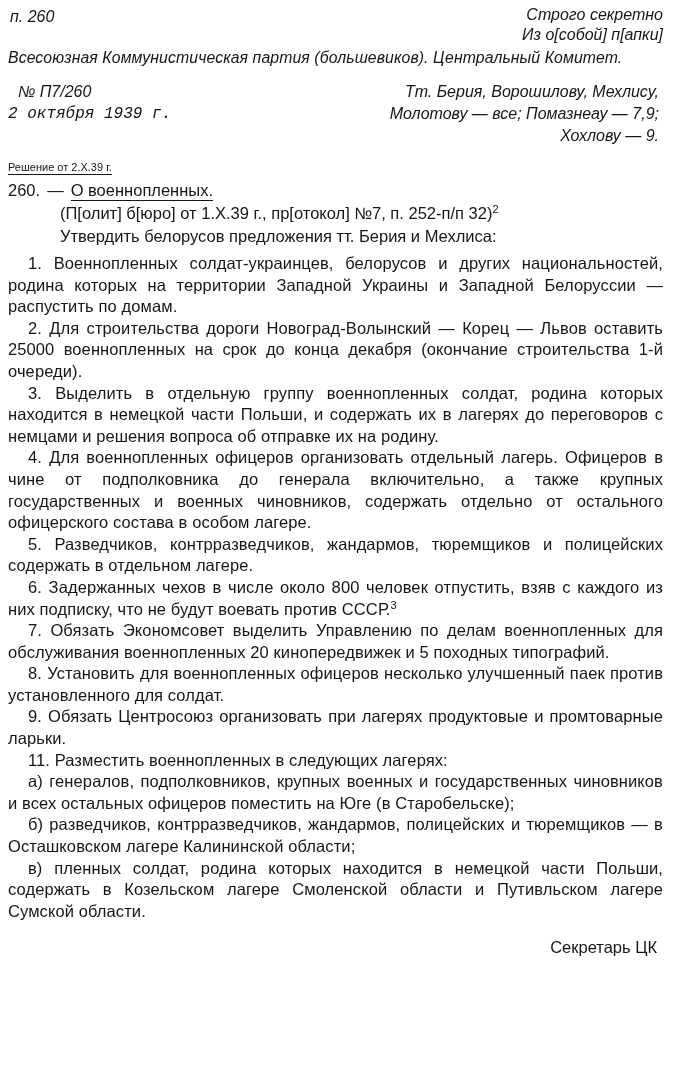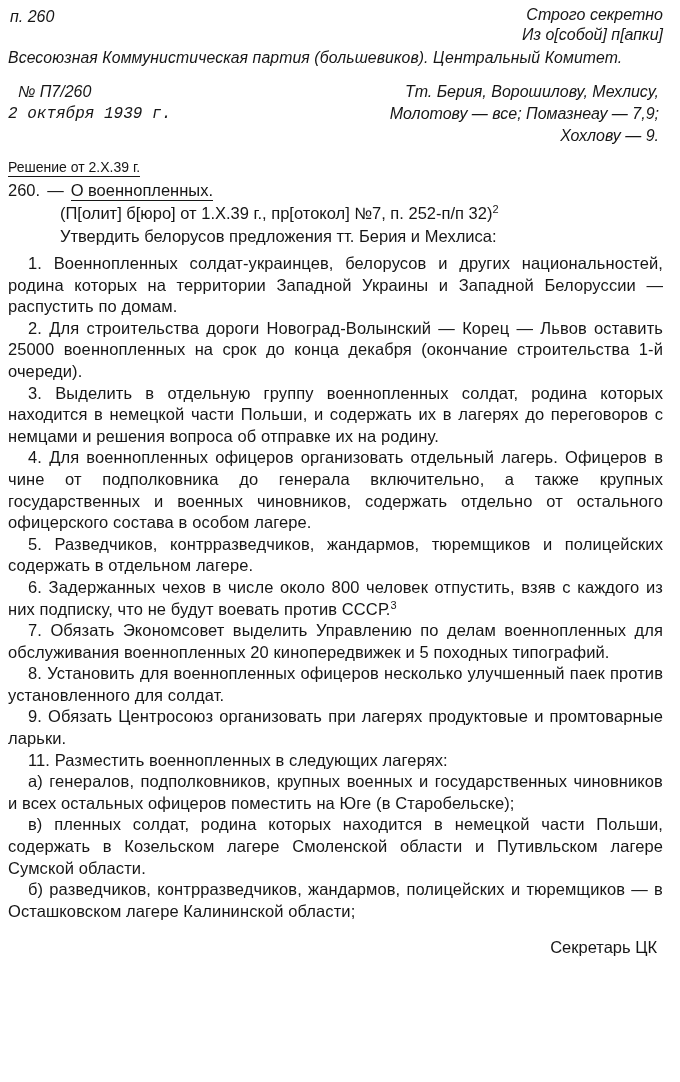--- a/index.html
+++ b/index.html
@@ -28,21 +28,21 @@
 
   .ref-row {
     display: flex; justify-content: space-between;
     margin-top: 14px;
     font-size: 16px; line-height: 22px; font-style: italic;
   }
   .ref-left { padding-left: 10px; }
   .ref-left .date { margin-left: -10px; font-family: Liberation Mono, monospace; }
   .addressees { margin-right: 4px; }
 
-  .dec-head { margin-top: 9px; font-size: 14px; line-height: 23px; }
+  .dec-head { margin-top: 9px; font-size: 11px; line-height: 23px; }
   .dec-title { font-size: 16.5px; line-height: 23px; }
   .u { border-bottom: 1.6px solid #161616; padding-bottom: 1px; }
   .dash { margin: 0 7px; }
 
   .ind { padding-left: 52px; font-size: 16.5px; line-height: 22.5px; }
 
   .doc-body { margin-top: 6px; }
   p.para {
     margin: 0;
     font-size: 16.5px; line-height: 21.6px;
@@ -94,19 +94,19 @@
     <p class="para"><span>2.</span> <span>Для строительства дороги Новоград-Волынский — Корец — Львов оставить 25000 военнопленных на срок до конца декабря (окончание строительства 1-й очереди).</span><sup></sup></p>
     <p class="para"><span>3.</span> <span>Выделить в отдельную группу военнопленных солдат, родина которых находится в немецкой части Польши, и содержать их в лагерях до переговоров с немцами и решения вопроса об отправке их на родину.</span><sup></sup></p>
     <p class="para"><span>4.</span> <span>Для военнопленных офицеров организовать отдельный лагерь. Офицеров в чине от подполковника до генерала включительно, а также крупных государственных и военных чиновников, содержать отдельно от остального офицерского состава в особом лагере.</span><sup></sup></p>
     <p class="para"><span>5.</span> <span>Разведчиков, контрразведчиков, жандармов, тюремщиков и полицейских содержать в отдельном лагере.</span><sup></sup></p>
     <p class="para"><span>6.</span> <span>Задержанных чехов в числе около 800 человек отпустить, взяв с каждого из них подписку, что не будут воевать против СССР.</span><sup>3</sup></p>
     <p class="para"><span>7.</span> <span>Обязать Экономсовет выделить Управлению по делам военнопленных для обслуживания военнопленных 20 кинопередвижек и 5 походных типографий.</span><sup></sup></p>
     <p class="para"><span>8.</span> <span>Установить для военнопленных офицеров несколько улучшенный паек против установленного для солдат.</span><sup></sup></p>
     <p class="para"><span>9.</span> <span>Обязать Центросоюз организовать при лагерях продуктовые и промтоварные ларьки.</span><sup></sup></p>
     <p class="para"><span>11.</span> <span>Разместить военнопленных в следующих лагерях:</span><sup></sup></p>
     <p class="para"><span>а)</span> <span>генералов, подполковников, крупных военных и государственных чиновников и всех остальных офицеров поместить на Юге (в Старобельске);</span><sup></sup></p>
+    <p class="para"><span>б)</span> <span>разведчиков, контрразведчиков, жандармов, полицейских и тюремщиков — в Осташковском лагере Калининской области;</span><sup></sup></p>
     <p class="para"><span>в)</span> <span>пленных солдат, родина которых находится в немецкой части Польши, содержать в Козельском лагере Смоленской области и Путивльском лагере Сумской области.</span><sup></sup></p>
-    <p class="para"><span>б)</span> <span>разведчиков, контрразведчиков, жандармов, полицейских и тюремщиков — в Осташковском лагере Калининской области;</span><sup></sup></p>
   </div>
 
   <div class="sig">Секретарь ЦК</div>
 
 </div>
 
 </body></html>

